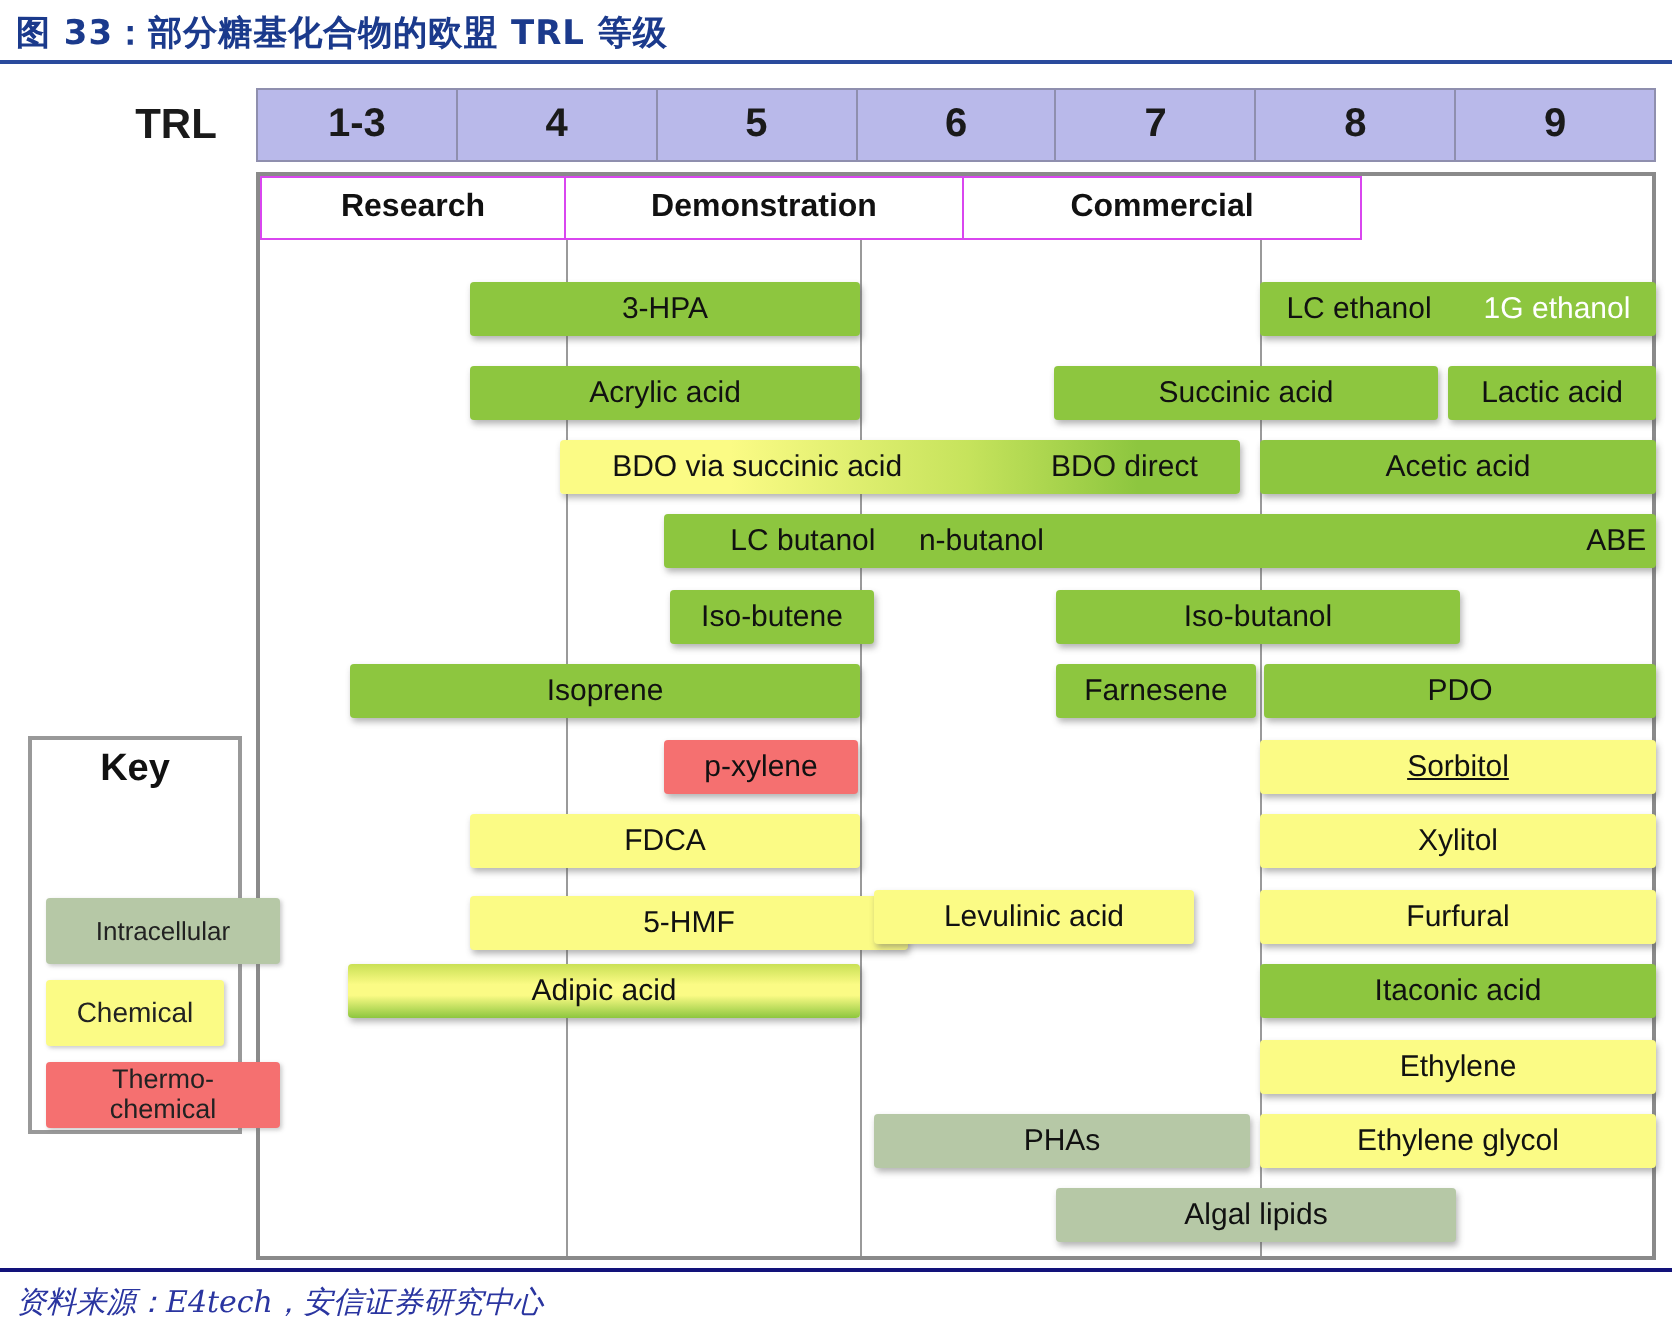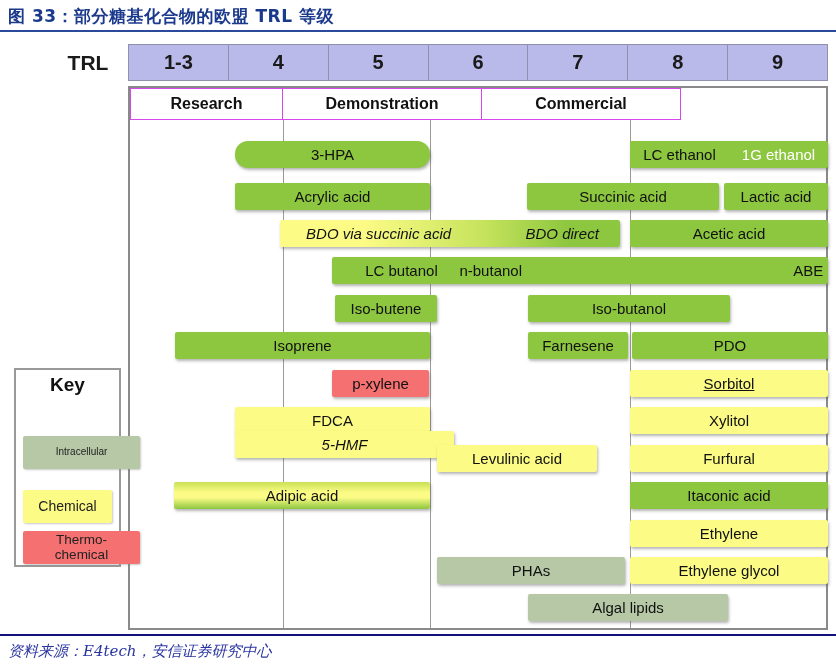--- a/index.html
+++ b/index.html
@@ -22,21 +22,21 @@
   .phase-cell:first-child{margin-left:0;}
   .grid-v{position:absolute;top:0;bottom:0;width:1px;background:#9a9a9a;z-index:1;}
   .bar{position:absolute;height:27px;border-radius:2px;z-index:2;
        box-shadow:1px 2px 3px rgba(90,90,90,.45);font-size:15px;color:#111;}
   .bar span{position:absolute;top:0;line-height:27px;white-space:nowrap;transform:translateX(-50%);}
   .cat-biological{background:var(--biological);}
   .cat-intracellular{background:var(--intracellular);}
   .cat-chemical{background:var(--chemical);}
   .cat-thermo{background:var(--thermo);}
   .cat-gradient-h{background:linear-gradient(90deg,var(--chemical) 0%,var(--chemical) 25%,
-                  #c6e35c 60%,var(--biological) 85%);font-style:italic;}
+                  #c6e35c 60%,var(--biological) 85%);}
   .cat-gradient-v{background:linear-gradient(180deg,#c9e055 0%,var(--chemical) 38%,
                   var(--chemical) 58%,var(--biological) 100%);}
   .key{position:absolute;left:14px;top:368px;width:107px;height:199px;background:#fff;
        border:2px solid #999;box-sizing:border-box;}
   .key-title{position:absolute;left:0;top:4px;width:100%;text-align:center;
              font-size:19px;font-weight:bold;color:#111;}
   .key-item{position:absolute;left:7px;width:89px;height:33px;border-radius:2px;
             box-shadow:1px 1px 2px rgba(120,120,120,.4);display:flex;align-items:center;
             justify-content:center;text-align:center;font-size:14px;color:#222;line-height:1.05;}
   .bottom-rule{position:absolute;left:0;top:634px;width:836px;height:2px;background:var(--navy-dark);}
@@ -61,21 +61,21 @@
     </div>
   <div class="chart" id="chart">
     <div class="phase-row" id="phase-row">
         <div class="phase-cell" style="width: 153px;">Research</div>
         <div class="phase-cell" style="width: 200px;">Demonstration</div>
         <div class="phase-cell" style="width: 200px;">Commercial</div>
       </div>
   <div class="grid-v" style="left: 153px;"></div>
       <div class="grid-v" style="left: 300px;"></div>
       <div class="grid-v" style="left: 500px;"></div>
-      <div class="bar cat-biological" title="3-HPA (TRL 4-5)" style="left: 105px; width: 195px; top: 53px; border-radius: 13px;">
+      <div class="bar cat-biological" title="3-HPA (TRL 4-5)" style="left: 105px; width: 195px; top: 53px;">
         <span style="left: 50%;">3-HPA</span>
       </div>
       <div class="bar cat-biological" title="LC ethanol / 1G ethanol (TRL 8-9)" style="left: 500px; width: 198px; top: 53px;">
         <span style="left: 25%;">LC ethanol</span>
         <span style="left: 75%; color: rgb(255, 255, 255);">1G ethanol</span>
       </div>
       <div class="bar cat-biological" title="Acrylic acid (TRL 4-5)" style="left: 105px; width: 195px; top: 95px;">
         <span style="left: 50%;">Acrylic acid</span>
       </div>
       <div class="bar cat-biological" title="Succinic acid (TRL 7-8)" style="left: 397px; width: 192px; top: 95px;">
@@ -116,21 +116,21 @@
       </div>
       <div class="bar cat-chemical" title="Sorbitol (TRL 8-9)" style="left: 500px; width: 198px; top: 282px;">
         <span style="left: 50%; text-decoration: underline;">Sorbitol</span>
       </div>
       <div class="bar cat-chemical" title="FDCA (TRL 4-5)" style="left: 105px; width: 195px; top: 319px;">
         <span style="left: 50%;">FDCA</span>
       </div>
       <div class="bar cat-chemical" title="Xylitol (TRL 8-9)" style="left: 500px; width: 198px; top: 319px;">
         <span style="left: 50%;">Xylitol</span>
       </div>
-      <div class="bar cat-chemical" title="5-HMF (TRL 4-5)" style="left: 105px; width: 219px; top: 343px; font-style: italic;">
+      <div class="bar cat-chemical" title="5-HMF (TRL 4-5)" style="left: 105px; width: 219px; top: 360px;">
         <span style="left: 50%;">5-HMF</span>
       </div>
       <div class="bar cat-chemical" title="Levulinic acid (TRL 6-7)" style="left: 307px; width: 160px; top: 357px;">
         <span style="left: 50%;">Levulinic acid</span>
       </div>
       <div class="bar cat-chemical" title="Furfural (TRL 8-9)" style="left: 500px; width: 198px; top: 357px;">
         <span style="left: 50%;">Furfural</span>
       </div>
       <div class="bar cat-gradient-v" title="Adipic acid (TRL 3-5)" style="left: 44px; width: 256px; top: 394px;">
         <span style="left: 50%;">Adipic acid</span>
@@ -146,19 +146,19 @@
       </div>
       <div class="bar cat-chemical" title="Ethylene glycol (TRL 8-9)" style="left: 500px; width: 198px; top: 469px;">
         <span style="left: 50%;">Ethylene glycol</span>
       </div>
       <div class="bar cat-intracellular" title="Algal lipids (TRL 7-8)" style="left: 398px; width: 200px; top: 506px;">
         <span style="left: 50%;">Algal lipids</span>
       </div>
     </div>
   <div class="key">
     <div class="key-title">Key</div>
-      <div class="key-item cat-intracellular" style="top: 66px; font-size: 10px; padding: 0px 14px;">Intracellular</div>
+      <div class="key-item cat-intracellular" style="top: 79px; font-size: 13px; padding: 0px 14px;">Intracellular</div>
       <div class="key-item cat-chemical" style="top: 120px;">Chemical</div>
       <div class="key-item cat-thermo" style="top: 161px; font-size: 13.5px; padding: 0px 14px;">Thermo-chemical</div>
     </div>
   <div class="bottom-rule"></div>
   <div class="source">资料来源：E4tech，安信证券研究中心</div>
 </div>
 
 </body></html>

